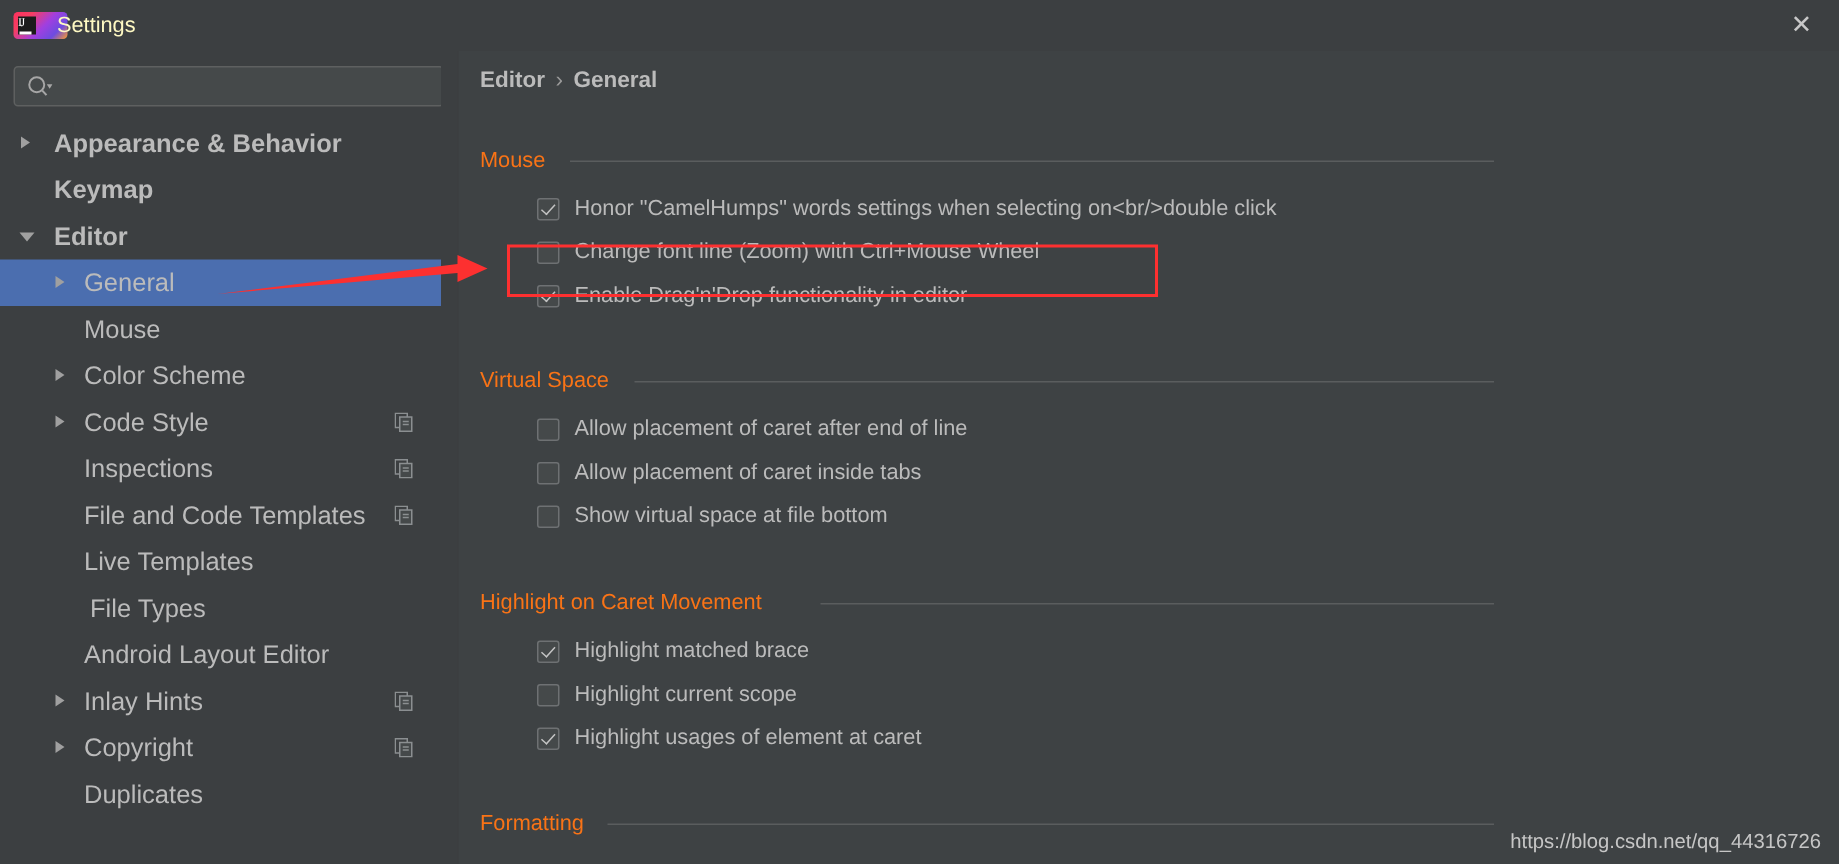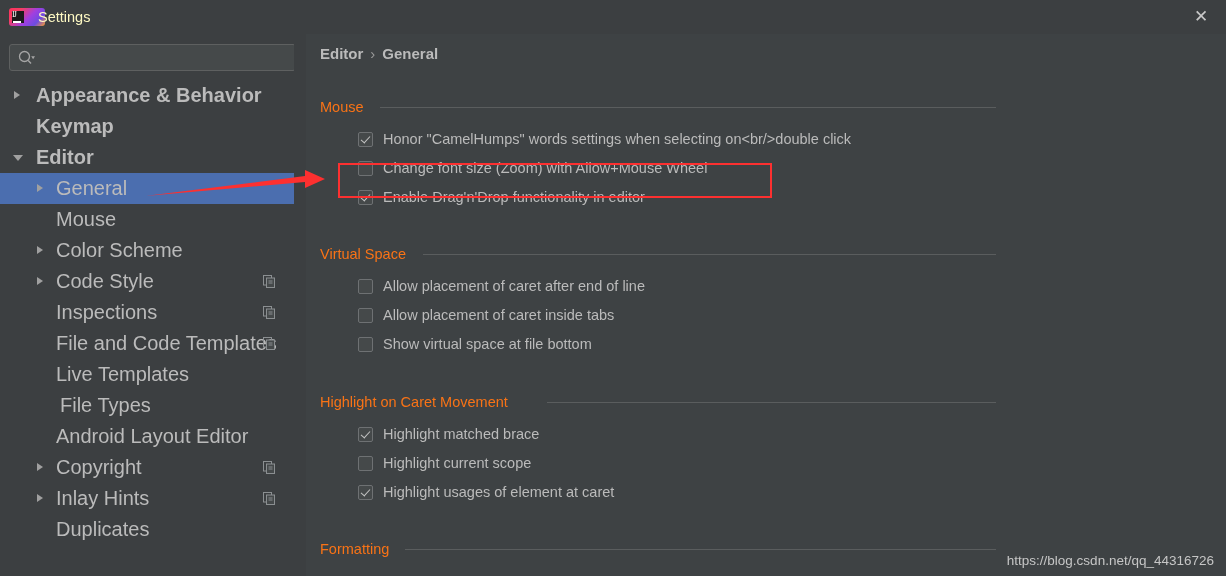--- a/index.html
+++ b/index.html
@@ -58,21 +58,21 @@
   }
   .search-input {
     position: absolute; left: 30px; top: 0; width: 250px; height: 25px;
     border: none; outline: none; background: transparent;
     color: #bbbbbb; font-size: 13px; font-family: "Liberation Sans", sans-serif;
   }
 
   .tree { position: absolute; left: 0; top: 46px; width: 294px; height: 496px; }
   .tree-item {
     position: relative; height: 31px; line-height: 31px;
-    color: #bbbbbb; font-size: 20px; white-space: nowrap; cursor: default;
+    color: #bbbbbb; font-size: 17px; white-space: nowrap; cursor: default;
   }
   .tree-item.selected { background: #4b6eaf; }
   .tree-item .arrow {
     position: absolute; top: 11px; width: 0; height: 0;
     border-left: 6px solid #a0a0a0; border-top: 4.5px solid transparent;
     border-bottom: 4.5px solid transparent;
   }
   .tree-item .arrow.open {
     border-left: 5px solid transparent; border-right: 5px solid transparent;
     border-top: 6px solid #a0a0a0; border-bottom: none; top: 13px;
@@ -222,31 +222,31 @@
           <span class="label" style="left: 56px;">Live Templates</span>
         </div>
         <div class="tree-item">
           <span class="label" style="left: 60px;">File Types</span>
         </div>
         <div class="tree-item">
           <span class="label" style="left: 56px;">Android Layout Editor</span>
         </div>
         <div class="tree-item">
           <span class="arrow" style="left: 37px;"></span>
+          <span class="label" style="left: 56px;">Inlay Hints</span>
+          <svg class="mod-icon" viewBox="0 0 13 13">
+            <rect x="0.5" y="0.5" width="8" height="9.5" fill="none" stroke="#8b8f91"></rect>
+            <rect x="3.5" y="3" width="8" height="9.5" fill="#45494a" stroke="#8b8f91"></rect>
+            <line x1="5.5" y1="6" x2="9.5" y2="6" stroke="#8b8f91"></line>
+            <line x1="5.5" y1="8" x2="9.5" y2="8" stroke="#8b8f91"></line>
+          </svg>
+        </div>
+        <div class="tree-item">
+          <span class="arrow" style="left: 37px;"></span>
           <span class="label" style="left: 56px;">Copyright</span>
-          <svg class="mod-icon" viewBox="0 0 13 13">
-            <rect x="0.5" y="0.5" width="8" height="9.5" fill="none" stroke="#8b8f91"></rect>
-            <rect x="3.5" y="3" width="8" height="9.5" fill="#45494a" stroke="#8b8f91"></rect>
-            <line x1="5.5" y1="6" x2="9.5" y2="6" stroke="#8b8f91"></line>
-            <line x1="5.5" y1="8" x2="9.5" y2="8" stroke="#8b8f91"></line>
-          </svg>
-        </div>
-        <div class="tree-item">
-          <span class="arrow" style="left: 37px;"></span>
-          <span class="label" style="left: 56px;">Inlay Hints</span>
           <svg class="mod-icon" viewBox="0 0 13 13">
             <rect x="0.5" y="0.5" width="8" height="9.5" fill="none" stroke="#8b8f91"></rect>
             <rect x="3.5" y="3" width="8" height="9.5" fill="#45494a" stroke="#8b8f91"></rect>
             <line x1="5.5" y1="6" x2="9.5" y2="6" stroke="#8b8f91"></line>
             <line x1="5.5" y1="8" x2="9.5" y2="8" stroke="#8b8f91"></line>
           </svg>
         </div>
         <div class="tree-item">
           <span class="label" style="left: 56px;">Duplicates</span>
         </div>
@@ -263,21 +263,21 @@
     <div id="sections-host">
         <div class="section" style="top: 63px;">
           <div class="section-head"><span>Mouse</span><span class="rule" style="left: 60px; width: 616px;"></span></div>
           <div class="rows" style="top: 28px;">
             <div class="row">
               <span class="cb checked"></span>
               <span class="txt">Honor "CamelHumps" words settings when selecting on&lt;br/&gt;double click</span>
             </div>
             <div class="row">
               <span class="cb"></span>
-              <span class="txt">Change font size (Zoom) with Allow+Mouse Wheel</span>
+              <span class="txt">Change font line (Zoom) with Ctrl+Mouse Wheel</span>
             </div>
             <div class="row">
               <span class="cb checked"></span>
               <span class="txt">Enable Drag'n'Drop functionality in editor</span>
             </div>
           </div>
         </div>
         <div class="section" style="top: 210px;">
           <div class="section-head"><span>Virtual Space</span><span class="rule" style="left: 103px; width: 573px;"></span></div>
           <div class="rows" style="top: 28px;">

